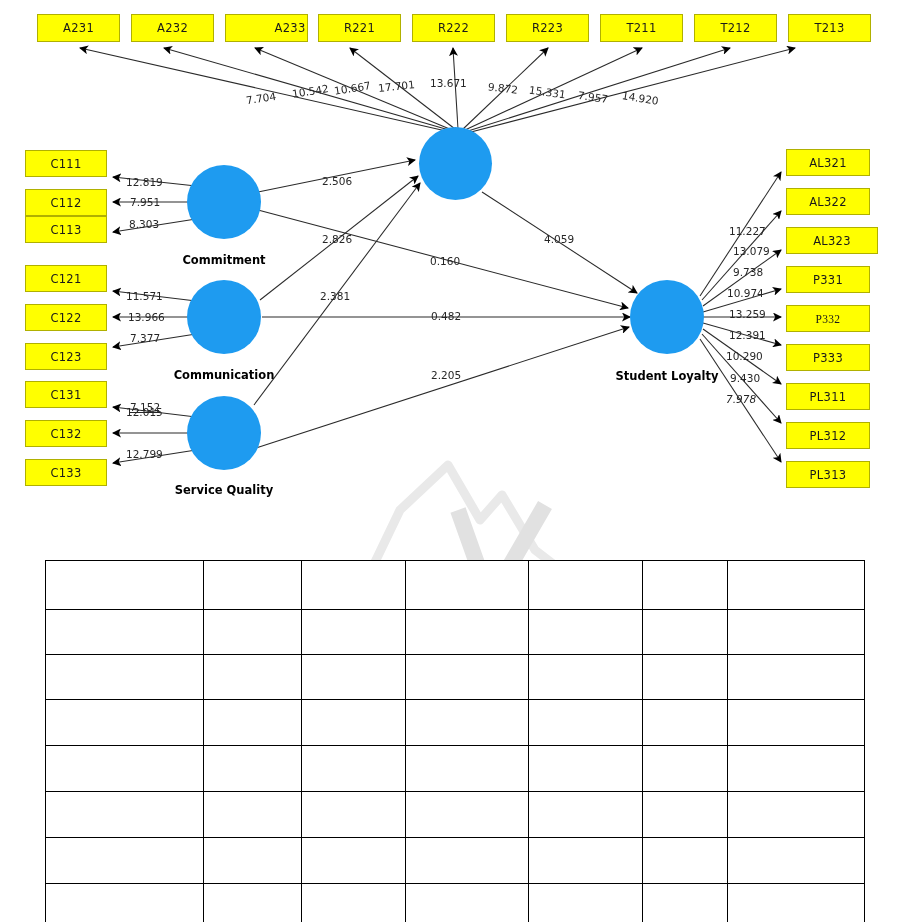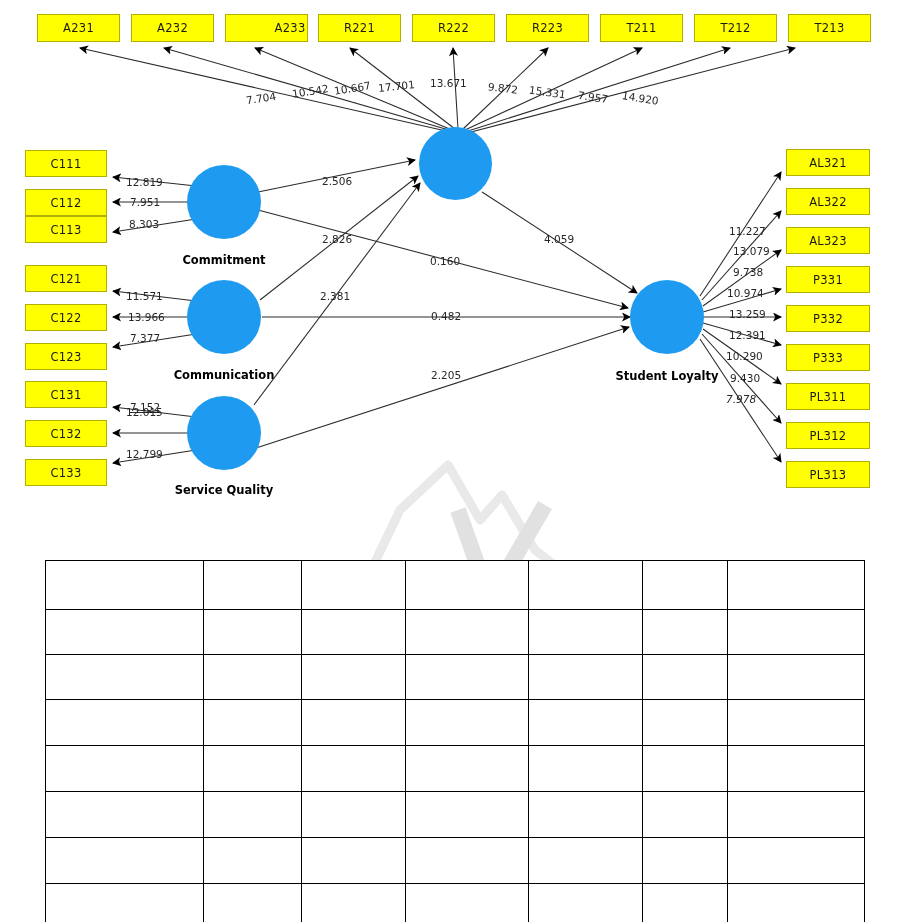--- a/index.html
+++ b/index.html
@@ -209,27 +209,27 @@
     <div class="coef" style="left:126px;top:406px;">12.015</div>
     <div class="coef" style="left:130px;top:401px;text-decoration:underline;">7.152</div>
     <div class="coef" style="left:126px;top:448px;">12.799</div>
 
     <div class="ibox" style="left:786px;top:149px;width:84px;height:27px;">
       <span>AL321</span>
       </div>
     <div class="ibox" style="left:786px;top:188px;width:84px;height:27px;">
       <span>AL322</span>
       </div>
-    <div class="ibox" style="left:786px;top:227px;width:84px;height:27px;justify-content:center;">
+    <div class="ibox" style="left:786px;top:227px;width:92px;height:27px;justify-content:center;">
       <span>AL323</span>
       </div>
     <div class="ibox" style="left:786px;top:266px;width:84px;height:27px;">
       <span>P331</span>
       </div>
-    <div class="ibox" style="left:786px;top:305px;width:84px;height:27px;">
+    <div class="ibox" style="left:786px;top:305px;width:84px;height:27px;font-family:Liberation Serif, serif;">
       <span>P332</span>
       </div>
     <div class="ibox" style="left:786px;top:344px;width:84px;height:27px;">
       <span>P333</span>
       </div>
     <div class="ibox" style="left:786px;top:383px;width:84px;height:27px;">
       <span>PL311</span>
       </div>
     <div class="ibox" style="left:786px;top:422px;width:84px;height:27px;">
       <span>PL312</span>

